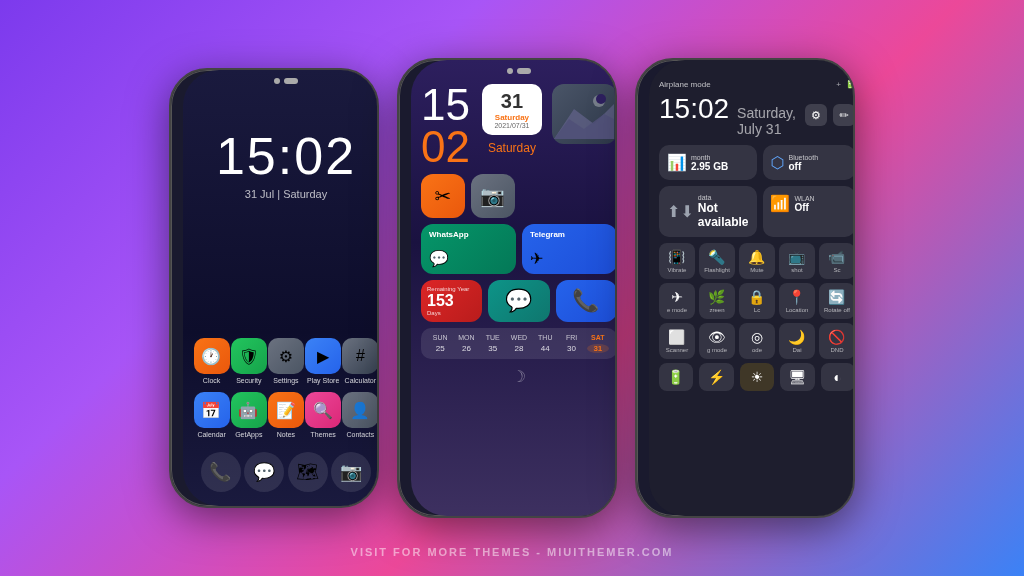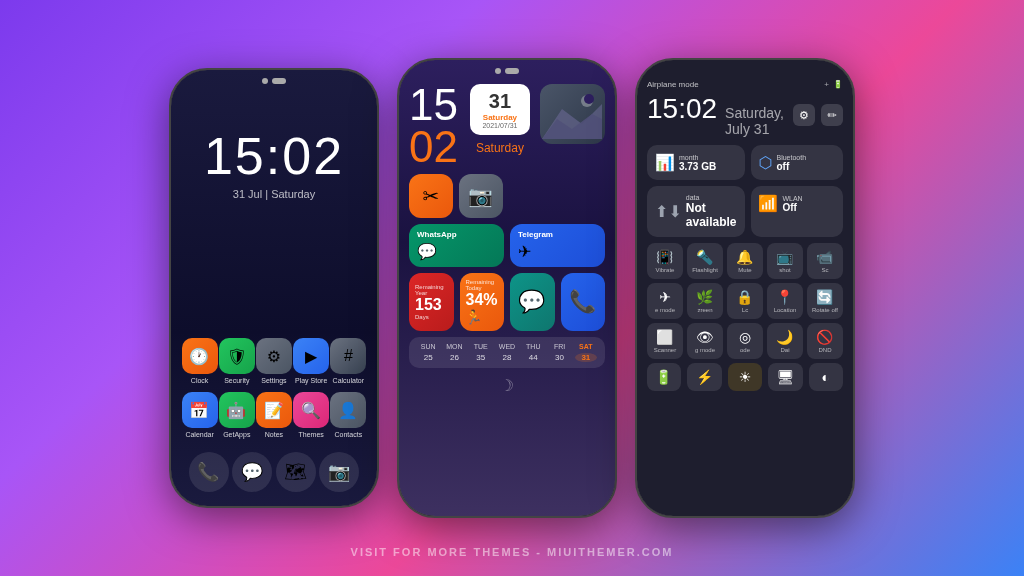--- a/index.html
+++ b/index.html
@@ -48,20 +48,21 @@
     .phone-1 { width: 210px; height: 440px; }
     .phone-2 { width: 220px; height: 460px; }
     .phone-3 { width: 220px; height: 460px; }
 
     .phone-screen {
       width: 100%;
       height: 100%;
       border-radius: 36px;
       overflow: hidden;
       position: relative;
+      margin-left: 12px;
     }
 
     
     .phone-top-bar {
       position: absolute;
       top: 8px;
       left: 50%;
       transform: translateX(-50%);
       display: flex;
       align-items: center;
@@ -251,21 +252,21 @@
       display: flex;
       gap: 6px;
     }
 
     .msg-widget {
       flex: 1;
       border-radius: 12px;
       padding: 6px 8px;
       display: flex;
       flex-direction: column;
-      gap: 3px;
+      gap: 10px;
     }
 
     .msg-green { background: linear-gradient(135deg, #059669, #047857); }
     .msg-blue { background: linear-gradient(135deg, #2563eb, #1d4ed8); }
 
     .msg-title { color: white; font-size: 8px; font-weight: bold; }
     .msg-icon { font-size: 16px; }
 
     .stats-row {
       display: flex;
@@ -550,25 +551,20 @@
             <span class="msg-icon">✈</span>
           </div>
         </div>
 
         <div class="stats-row">
           <div class="stat-widget stat-red">
             <span class="stat-label">Remaining Year</span>
             <span class="stat-value">153</span>
             <span class="stat-unit">Days</span>
           </div>
-          <div class="stat-widget stat-orange">
-            <span class="stat-label">Remaining Today</span>
-            <span class="stat-value">34%</span>
-            <div style="display:flex; align-items:center; font-size: 14px;">🏃</div>
-          </div>
           <div class="stat-widget stat-teal" style="display:flex; align-items:center; justify-content:center;">
             <span style="font-size:22px;">💬</span>
           </div>
           <div class="stat-widget stat-blue2" style="display:flex; align-items:center; justify-content:center;">
             <span style="font-size:22px;">📞</span>
           </div>
         </div>
 
         <div class="calendar-widget">
           <div class="cal-header">
@@ -619,21 +615,21 @@
             <div class="cc-icon-btn">✏</div>
           </div>
         </div>
 
         <div class="cc-grid">
           <div class="cc-tile">
             <div style="display:flex; align-items:center; gap:4px;">
               <span style="font-size:16px; color:#3b82f6;">📊</span>
               <div>
                 <div class="cc-tile-title">month</div>
-                <div class="cc-tile-value">3.73 GB</div>
+                <div class="cc-tile-value">2.95 GB</div>
               </div>
             </div>
           </div>
           <div class="cc-tile bluetooth-tile">
             <div style="display:flex; align-items:center; gap:4px;">
               <span style="font-size:16px; color:#60a5fa;">⬡</span>
               <div>
                 <div class="cc-tile-title">Bluetooth</div>
                 <div class="cc-tile-value">off</div>
               </div>

